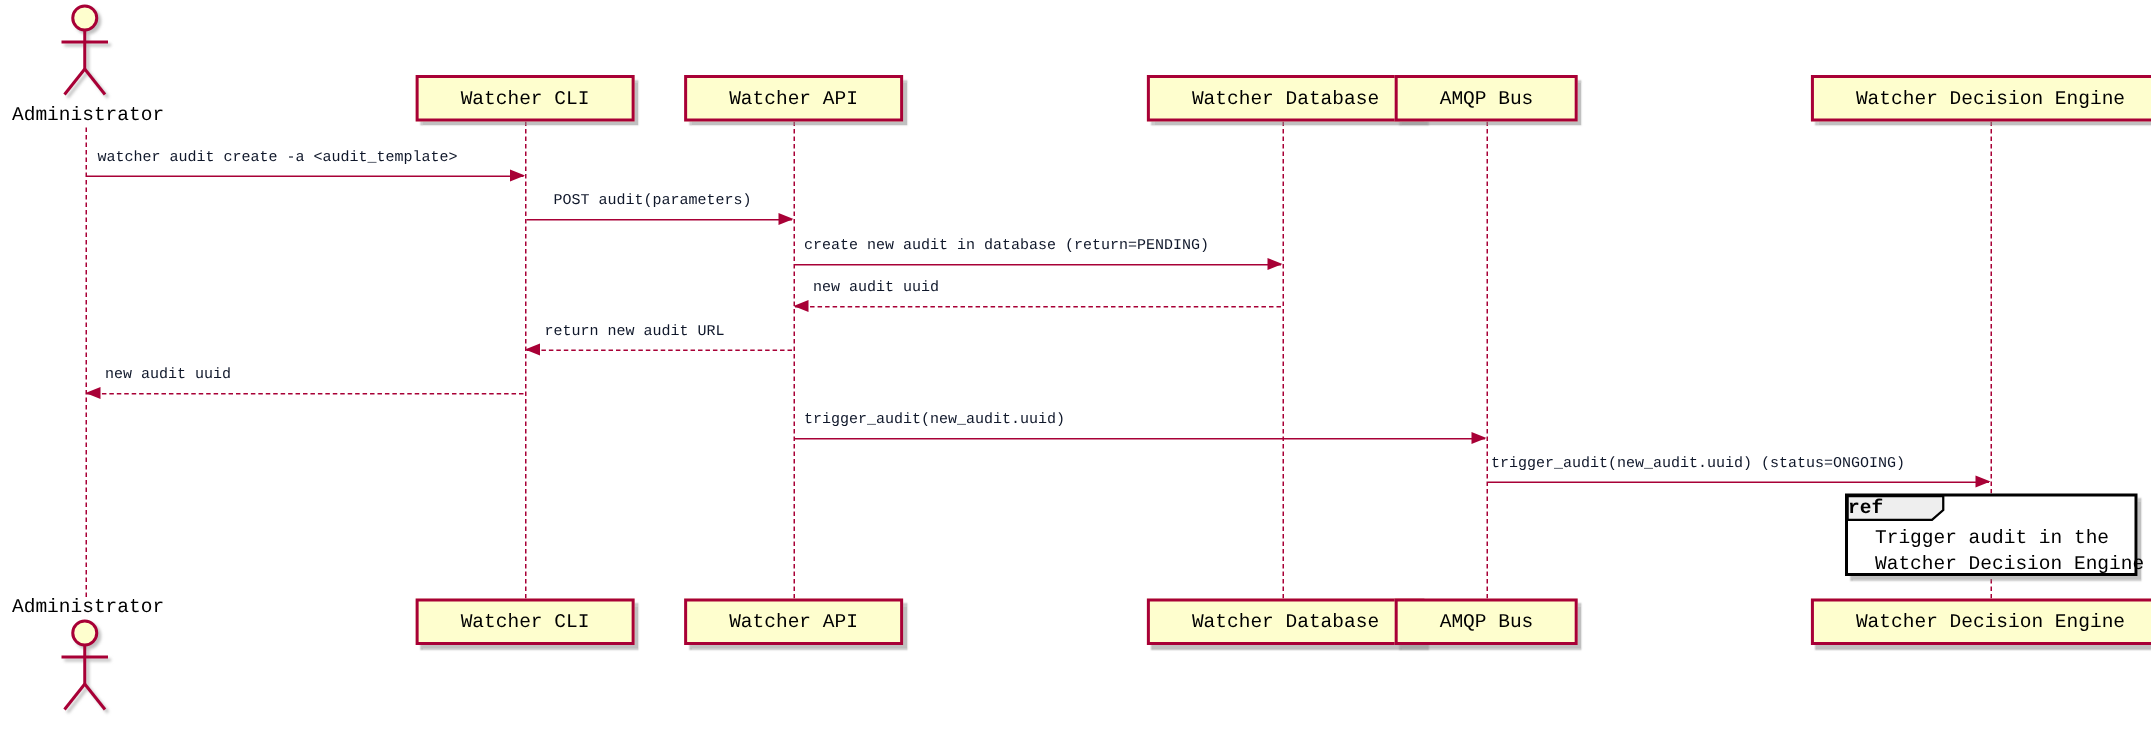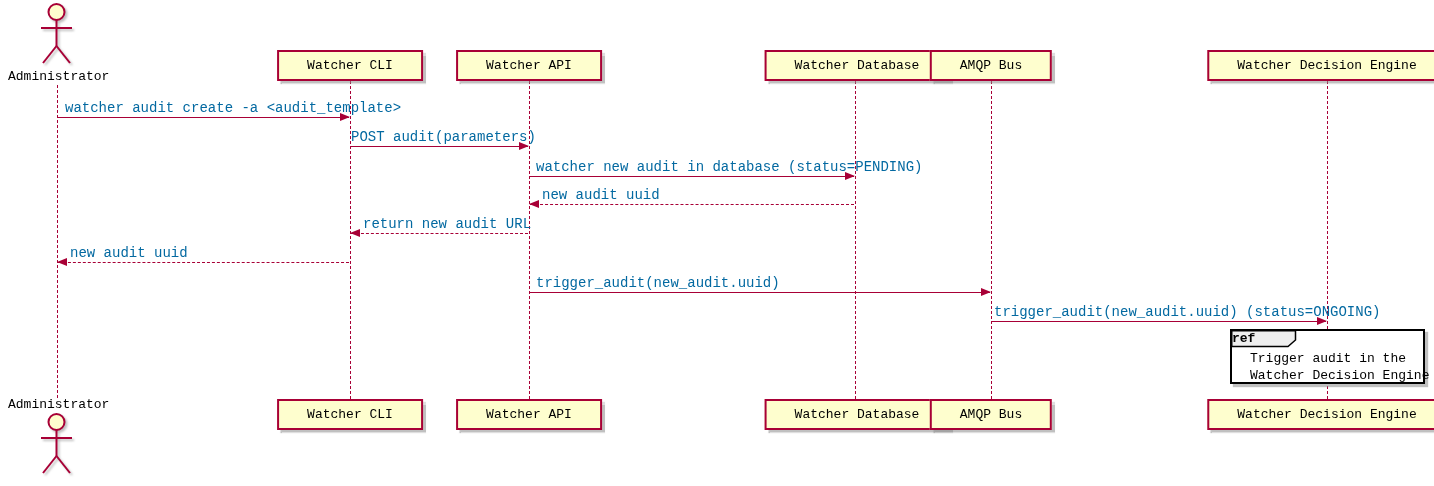--- a/index.html
+++ b/index.html
@@ -16,21 +16,21 @@
     box-shadow:3px 3px 1px rgba(140,140,140,0.55);z-index:3;
   }
   .actor-label{position:absolute;font-size:13px;white-space:nowrap;z-index:3;}
   .actor-svg{position:absolute;filter:drop-shadow(2px 2px 1px rgba(150,150,150,0.6));z-index:3;}
   .msg{position:absolute;height:0;z-index:2;}
   .mline{position:absolute;left:0;right:0;top:0;height:0;border-top:1px solid #A80036;}
   .msg.dashed .mline{border-top-style:dashed;}
   .ah{position:absolute;top:-4px;width:0;height:0;border-top:4px solid transparent;border-bottom:4px solid transparent;}
   .ah.right{right:-1px;border-left:10px solid #A80036;}
   .ah.left{left:-1px;border-right:10px solid #A80036;}
-  .mlabel{position:absolute;top:-17px;white-space:nowrap;font-size:14px;color:#0369a1;}
+  .mlabel{position:absolute;top:-17px;white-space:nowrap;font-size:10px;color:#0f172a;}
   .refbox{
     position:absolute;left:1230px;top:329px;width:195px;height:55px;
     background:#FFFFFF;border:2px solid #000;box-sizing:border-box;
     box-shadow:3px 3px 1px rgba(140,140,140,0.55);z-index:4;
   }
   .reftab{position:absolute;left:-1px;top:-1px;width:68px;height:18px;}
   .reftab-text{
     position:absolute;left:0;top:0px;font-size:13px;font-weight:bold;z-index:5;
   }
   .reftext{position:absolute;left:18px;top:19px;font-size:13px;line-height:17px;white-space:nowrap;}
@@ -79,27 +79,27 @@
 
   <div class="msg" style="left:58px;top:117px;width:291px">
     <div class="mline"></div>
     <span class="ah right"></span>
     <div class="mlabel" style="left:7px">watcher audit create -a &lt;audit_template&gt;</div>
   </div>
 
   <div class="msg" style="left:351px;top:146px;width:177px">
     <div class="mline"></div>
     <span class="ah right"></span>
-    <div class="mlabel" style="left:0">POST audit(parameters)</div>
+    <div class="mlabel" style="left:18px">POST audit(parameters)</div>
   </div>
 
   <div class="msg" style="left:530px;top:176px;width:324px">
     <div class="mline"></div>
     <span class="ah right"></span>
-    <div class="mlabel" style="left:6px">watcher new audit in database (status=PENDING)</div>
+    <div class="mlabel" style="left:6px">create new audit in database (return=PENDING)</div>
   </div>
 
   <div class="msg dashed" style="left:530px;top:204px;width:324px">
     <div class="mline"></div>
     <span class="ah left"></span>
     <div class="mlabel" style="left:12px">new audit uuid</div>
   </div>
 
   <div class="msg dashed" style="left:351px;top:233px;width:177px">
     <div class="mline"></div>

